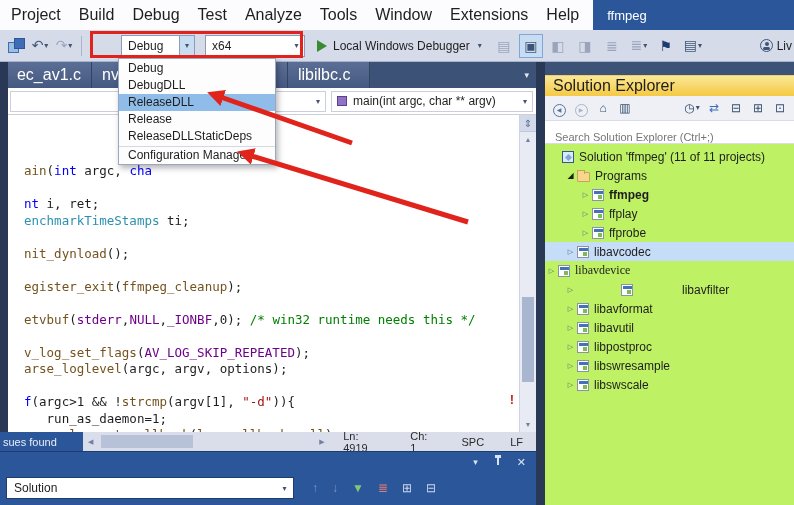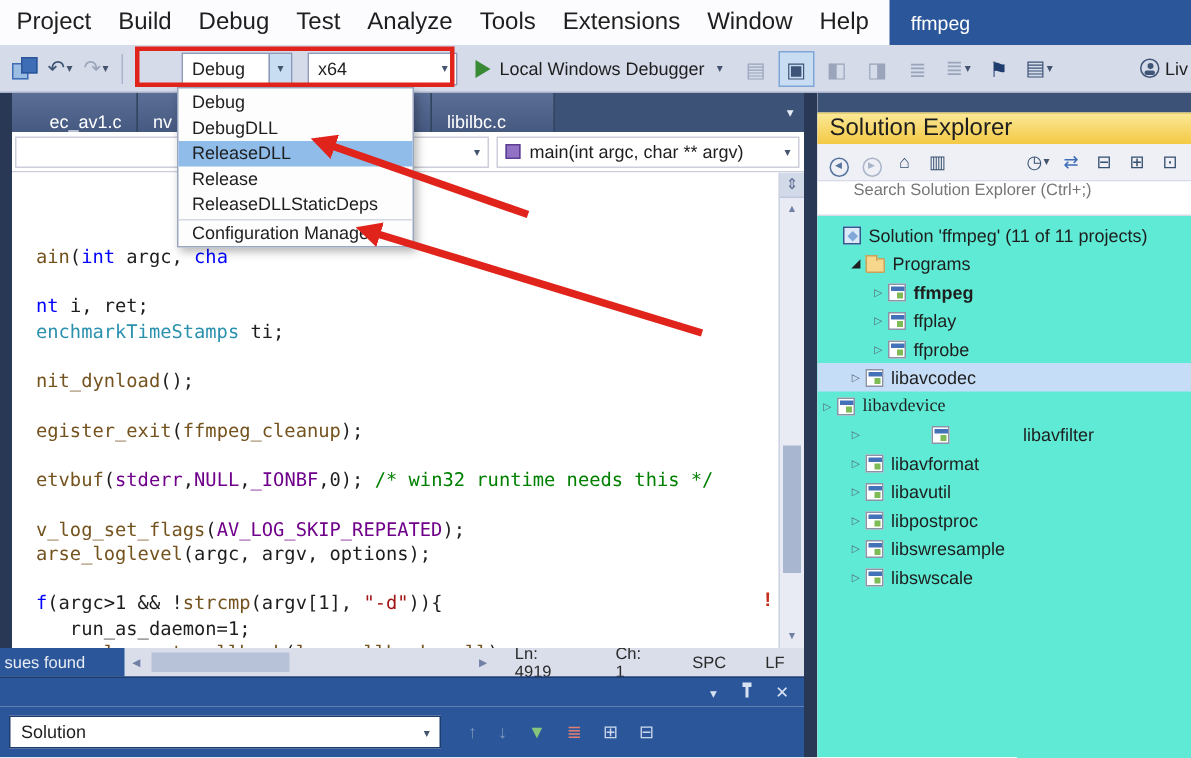--- a/index.html
+++ b/index.html
@@ -47,21 +47,21 @@
 
   
   .main { position:absolute; top:62px; left:0; right:0; bottom:0; display:flex; }
   .editor-col { width:536px; display:flex; flex-direction:column; position:relative; }
   .editor-col::before { content:""; position:absolute; left:0; top:0; height:370px; width:8px; background:#293955; z-index:5; }
   .vsplit { width:9px; background:#293955; }
   .se { flex:1; display:flex; flex-direction:column; background:#fff; }
 
   
   .tabbar { height:26px; background:#3D5277; display:flex; align-items:stretch; padding-left:8px; position:relative; }
-  .tab { background:linear-gradient(#5A6E96,#465981); color:#fff; font-size:12px; display:flex; align-items:flex-end; padding:0 10px; border-right:1px solid #32455F; white-space:nowrap; overflow:hidden; }
+  .tab { background:linear-gradient(#5A6E96,#465981); color:#fff; font-size:16px; display:flex; align-items:center; padding:0 10px; border-right:1px solid #32455F; white-space:nowrap; overflow:hidden; }
   .tab-0 { width:84px; justify-content:flex-end; }
   .tab-1 { width:196px; }
   .tab-2 { width:82px; }
   .tab-chevron { position:absolute; right:7px; top:0; line-height:26px; color:#E6ECF6; font-size:9px; }
 
   
   .navbar { height:27px; background:#fff; border-bottom:1px solid #CCCEDB; display:flex; align-items:center; padding:0 3px 0 10px; gap:5px; }
   .nav-combo { height:21px; border:1px solid #CCCEDB; background:#fff; display:flex; align-items:center; font-size:12px; color:#1E1E1E; }
   .nav-left { width:316px; }
   .nav-right { flex:1; }
@@ -110,22 +110,22 @@
   .se-top { height:13px; background:#3D5277; }
   .se-header { height:21px; background:linear-gradient(#FBE795,#F4C944); border-top:1px solid #E8D070; display:flex; align-items:center; padding-left:8px; font-size:16px; color:#1E1E1E; }
   .se-toolbar { height:25px; background:#EEF0F6; border-bottom:1px solid #D8DCE8; display:flex; align-items:center; padding:0 4px; }
   .se-tb-left, .se-tb-right { display:flex; align-items:center; gap:2px; }
   .se-tb-right { margin-left:auto; }
   .se-ic { width:20px; text-align:center; font-size:12px; color:#37506F; line-height:24px; }
   .se-ic.disabled { color:#A9B4C8; }
   .se-ic.accent { color:#3E6DB5; }
   .se-ic .circ { display:inline-flex; width:13px; height:13px; border:1px solid #56749E; border-radius:50%; align-items:center; justify-content:center; font-size:6px; color:#56749E; }
   .se-ic.disabled .circ { border-color:#A9B4C8; color:#A9B4C8; }
-  .se-search { height:23px; border-bottom:1px solid #D8DCE8; background:#fff; display:flex; align-items:flex-start; padding-left:24px; font-size:11px; color:#767676; }
-  .se-tree { flex:1; background:#5eead4; overflow:hidden; padding-top:3px; }
+  .se-search { height:23px; border-bottom:1px solid #D8DCE8; background:#fff; display:flex; align-items:flex-end; padding-left:10px; font-size:11px; color:#767676; }
+  .se-tree { flex:1; background:#bef264; overflow:hidden; padding-top:3px; }
   .tree-row { height:19px; display:flex; align-items:center; font-size:12px; color:#1E1E1E; white-space:nowrap; }
   .tree-row.selected { background:#C6DDF7; }
   .tree-arrow { width:13px; flex:none; font-size:7px; color:#596273; text-align:center; }
   .tree-arrow.exp { color:#1E1E1E; font-size:8px; }
   .tree-icon { width:14px; height:13px; margin-right:5px; flex:none; position:relative; }
   .icon-folder { width:13px; height:10px; margin-top:3px; background:#F7D78C; border:1px solid #C9A35D; border-radius:1px; }
   .icon-folder::before { content:""; position:absolute; left:-1px; top:-3px; width:6px; height:3px; background:#F7D78C; border:1px solid #C9A35D; border-bottom:none; }
   .icon-project { width:12px; height:12px; border:1px solid #8A93A8; background:#fff; }
   .icon-project::before { content:""; position:absolute; left:1px; top:1px; width:9px; height:3px; background:#4372B8; }
   .icon-project::after { content:""; position:absolute; right:1px; bottom:1px; width:4px; height:4px; background:#7CBB55; }
@@ -147,22 +147,22 @@
 <div class="app">
 
   <div class="menubar">
     <div class="menus" id="menus">
         <span class="menu-item">Project</span>
         <span class="menu-item">Build</span>
         <span class="menu-item">Debug</span>
         <span class="menu-item">Test</span>
         <span class="menu-item">Analyze</span>
         <span class="menu-item">Tools</span>
+        <span class="menu-item">Window</span>
         <span class="menu-item">Extensions</span>
-        <span class="menu-item">Window</span>
         <span class="menu-item">Help</span>
       </div>
     <div class="title-area">
       <span>ffmpeg</span>
     </div>
   </div>
 
   <div class="toolbar">
     <span class="npi"></span>
     <span class="tb-ic"><span>↶</span><span class="mini-dd">▾</span></span>

